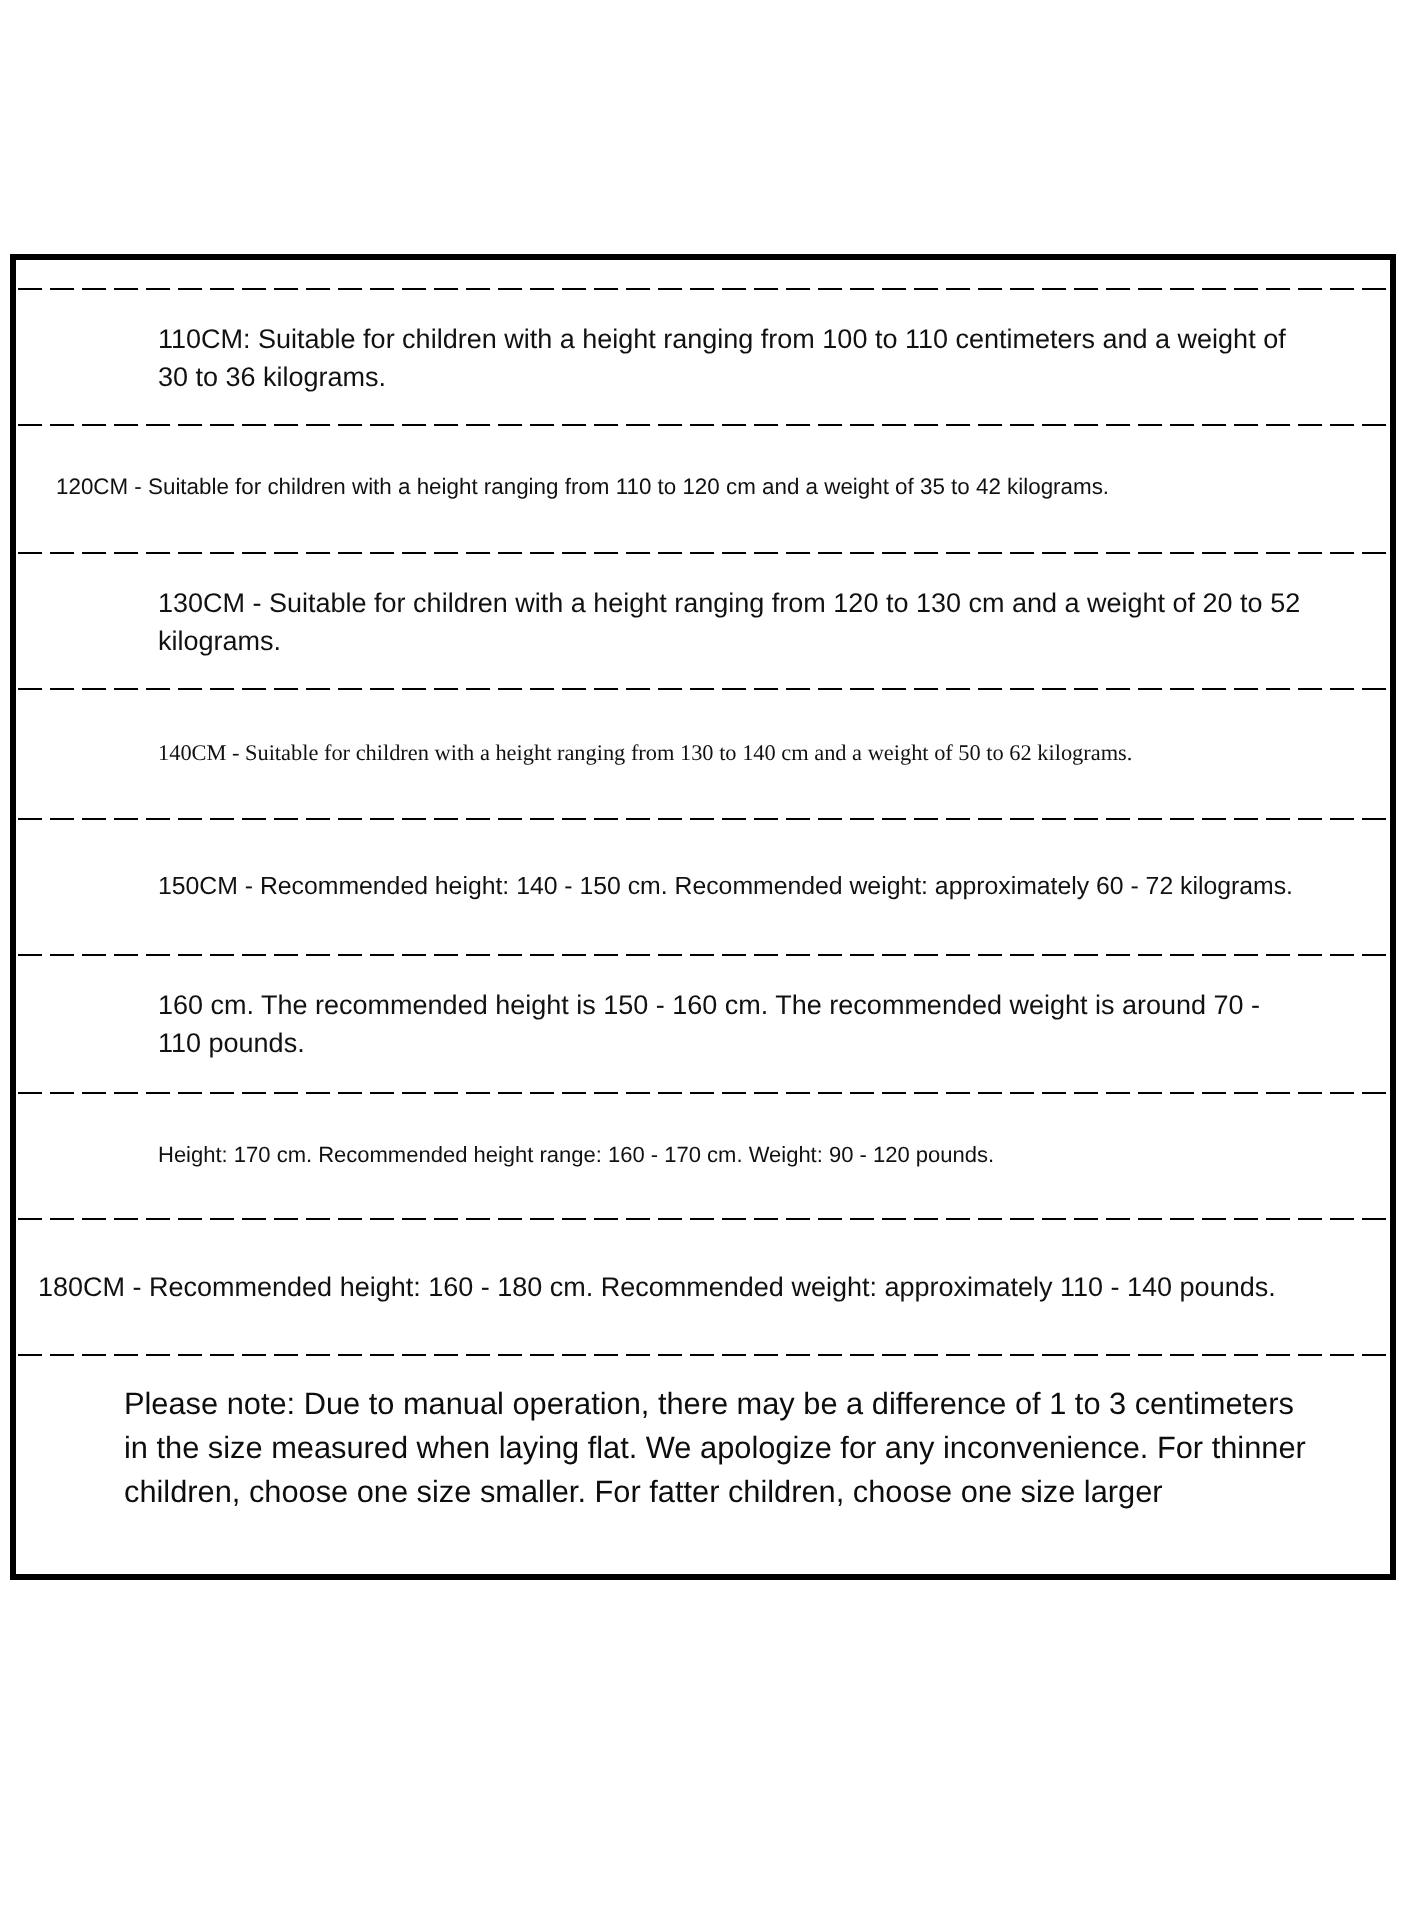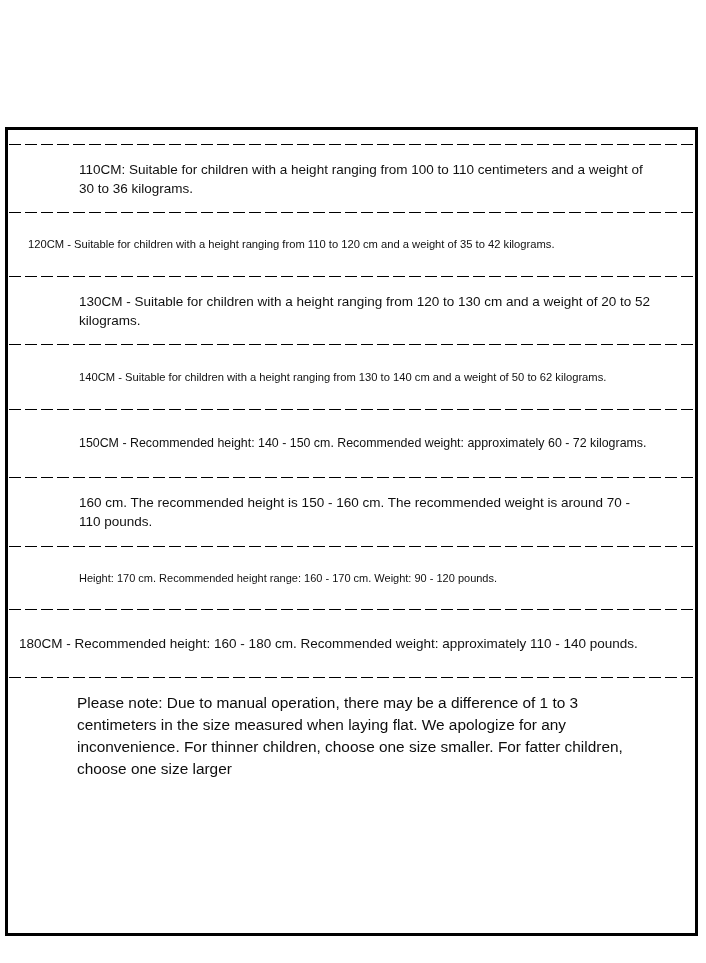--- a/index.html
+++ b/index.html
@@ -14,21 +14,21 @@
     background: #ffffff;
     font-family: "Liberation Sans", sans-serif;
     color: #111111;
     overflow: hidden;
   }
   .box {
     position: absolute;
     left: 5px;
     top: 127px;
     width: 693px;
-    height: 809px;
+    height: 663px;
     border: 3px solid #000000;
     box-sizing: border-box;
     background: #ffffff;
     overflow: hidden;
   }
   .spacer-top {
     height: 14px;
   }
   .divider {
     height: 1px;
@@ -46,33 +46,32 @@
     margin: 0;
   }
   .md  { font-size: 13.5px; line-height: 19px; }
   .sm  { font-size: 11.2px; line-height: 15px; }
   .smm { font-size: 12.4px; line-height: 17px; }
   .lg  { font-size: 11px; line-height: 20px; }
   .nowrap { white-space: nowrap; }
   .r1 { height: 67px; }
   .r2 { height: 63px; padding-left: 20px; }
   .r3 { height: 67px; }
-  .r4 { height: 64px; }
+  .r4 { height: 64px; font-family: Liberation Serif, serif; }
   .r5 { height: 67px; }
   .r6 { height: 68px; }
   .r7 { height: 62px; }
   .r8 { height: 67px; padding-left: 11px; }
   .note {
     box-sizing: border-box;
     height: 109px;
     padding: 14px 34px 0 54px;
     font-size: 15.4px;
     line-height: 22px;
     color: #0d0d0d;
-    margin-left: 15px;
   }
 </style>
 </head>
 <body>
 
 <div class="page">
   <div class="box">
 
     <div class="spacer-top"></div>
 

